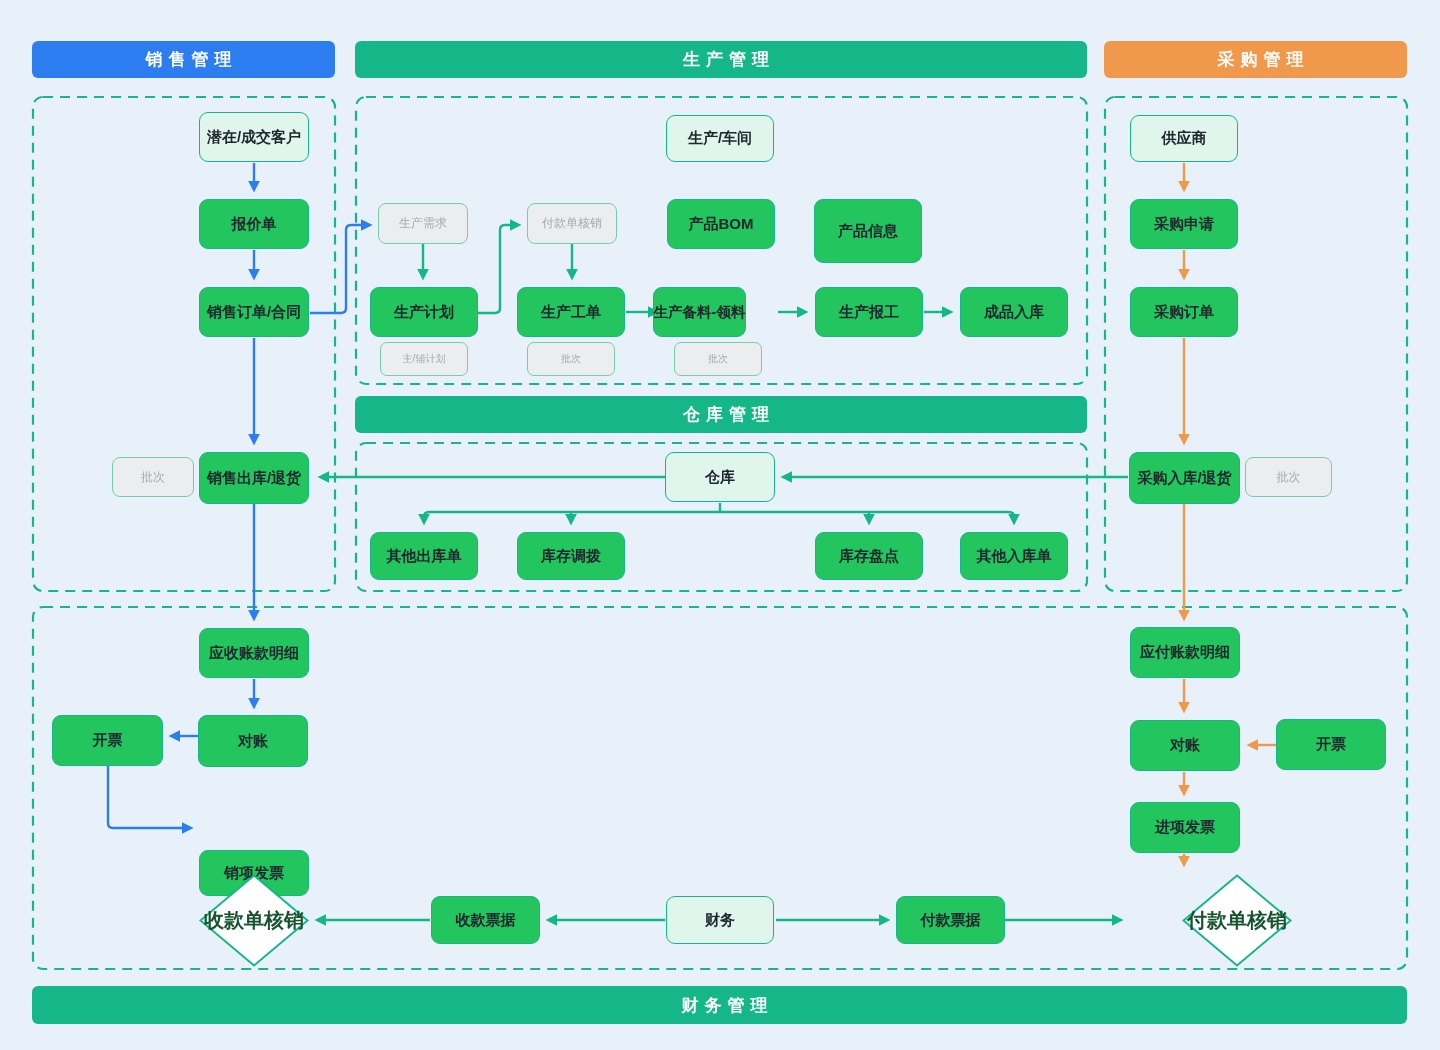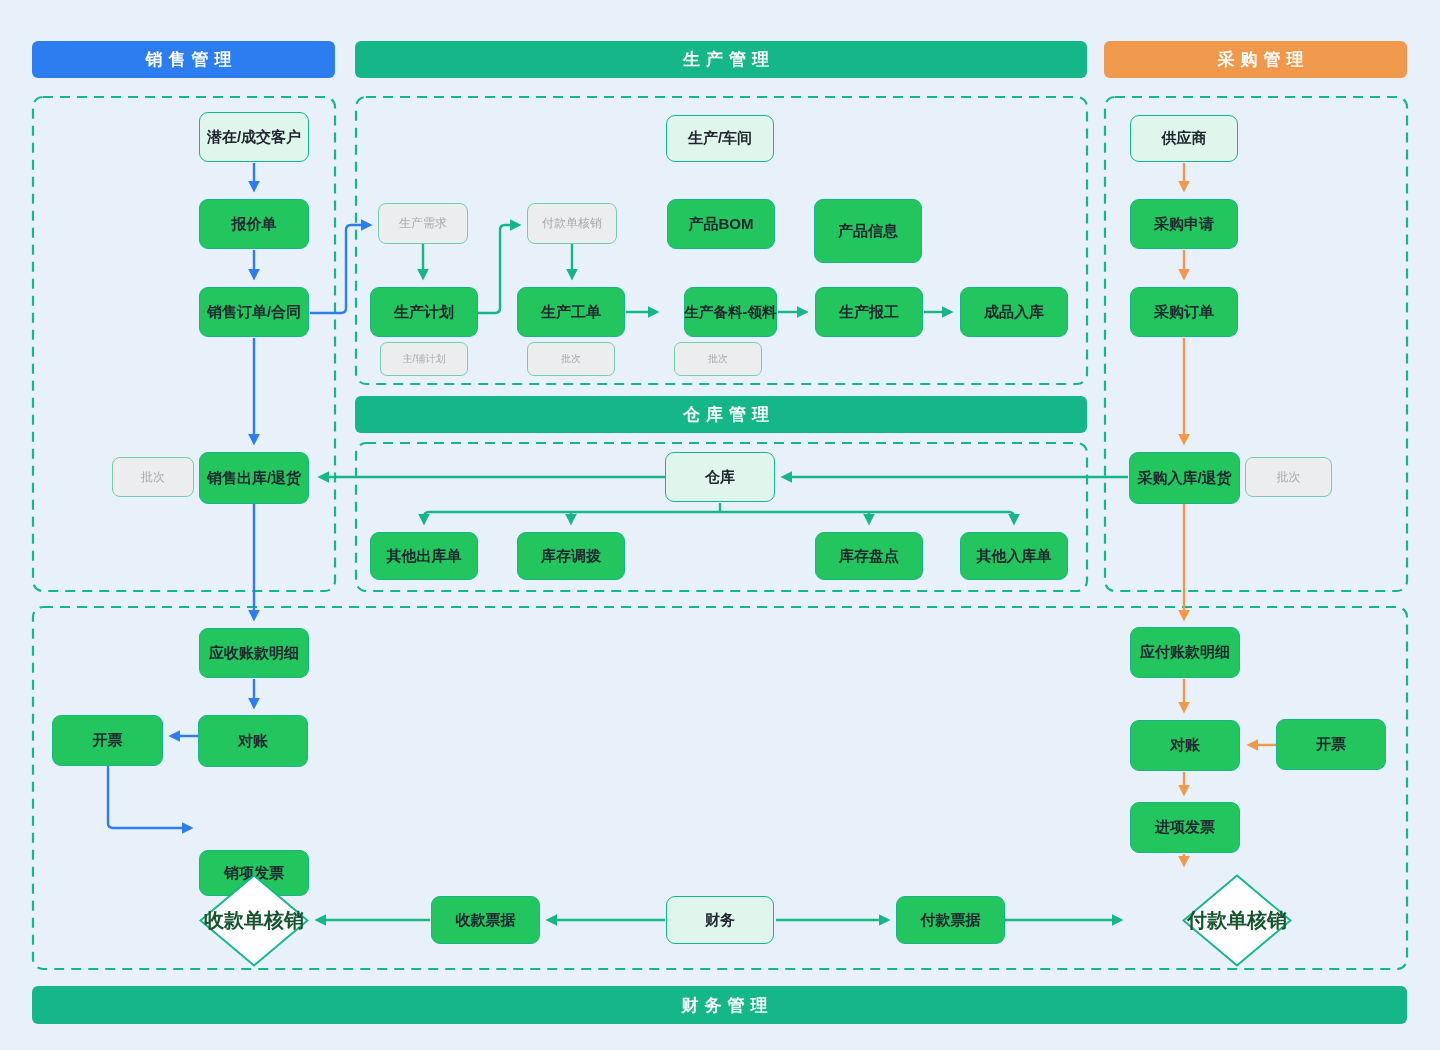--- a/index.html
+++ b/index.html
@@ -122,21 +122,21 @@
 
   <div class="node mint" style="left:666px;top:115px;width:108px;height:47px">生产/车间</div>
   <div class="node ghost" style="left:378px;top:203px;width:90px;height:41px">生产需求</div>
   <div class="node ghost" style="left:527px;top:203px;width:90px;height:41px">付款单核销</div>
   <div class="node" style="left:667px;top:199px;width:108px;height:50px">产品BOM</div>
   <div class="node" style="left:814px;top:199px;width:108px;height:64px">产品信息</div>
   <div class="node" style="left:370px;top:287px;width:108px;height:50px">生产计划</div>
   <div class="node ghost sub" style="left:380px;top:342px;width:88px;height:34px">主/辅计划</div>
   <div class="node" style="left:517px;top:287px;width:108px;height:50px">生产工单</div>
   <div class="node ghost sub" style="left:527px;top:342px;width:88px;height:34px">批次</div>
-  <div class="node" style="left:684px;top:287px;width:93px;height:50px;font-size:14.5px">生产备料-领料</div>
+  <div class="node" style="left:653px;top:287px;width:93px;height:50px;font-size:14.5px">生产备料-领料</div>
   <div class="node ghost sub" style="left:674px;top:342px;width:88px;height:34px">批次</div>
   <div class="node" style="left:815px;top:287px;width:108px;height:50px">生产报工</div>
   <div class="node" style="left:960px;top:287px;width:108px;height:50px">成品入库</div>
 
   <div class="node mint" style="left:665px;top:452px;width:110px;height:50px">仓库</div>
   <div class="node" style="left:370px;top:532px;width:108px;height:48px">其他出库单</div>
   <div class="node" style="left:517px;top:532px;width:108px;height:48px">库存调拨</div>
   <div class="node" style="left:815px;top:532px;width:108px;height:48px">库存盘点</div>
   <div class="node" style="left:960px;top:532px;width:108px;height:48px">其他入库单</div>
 

